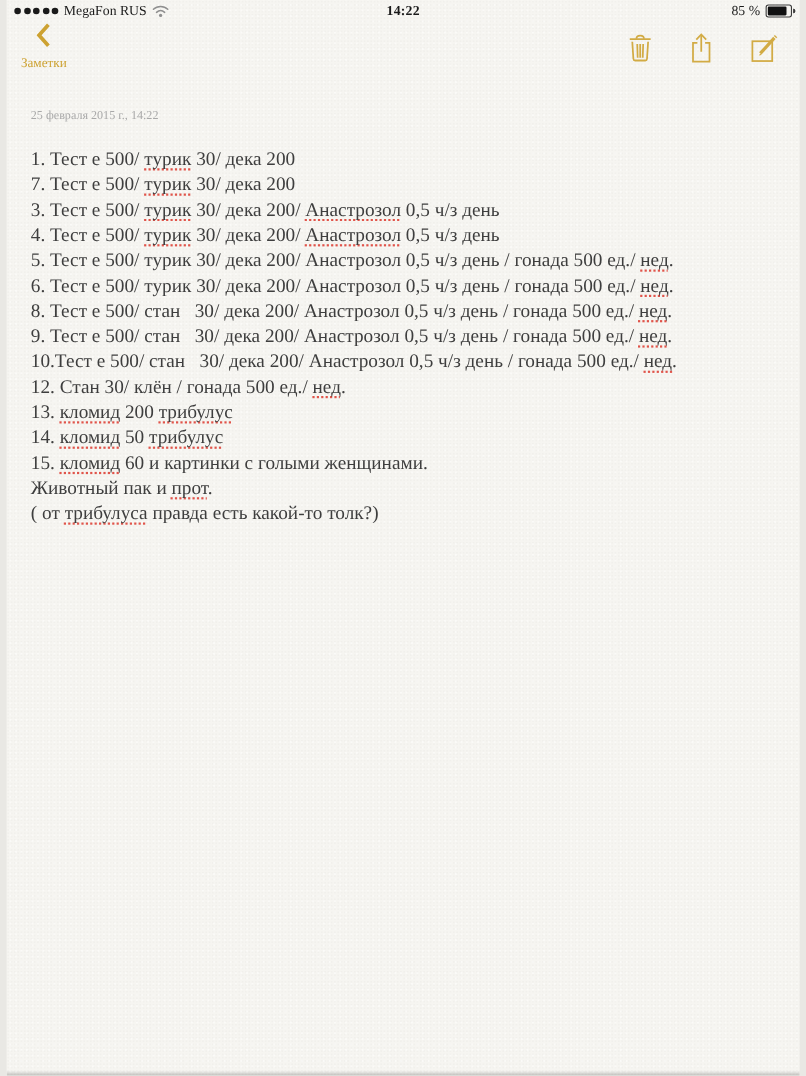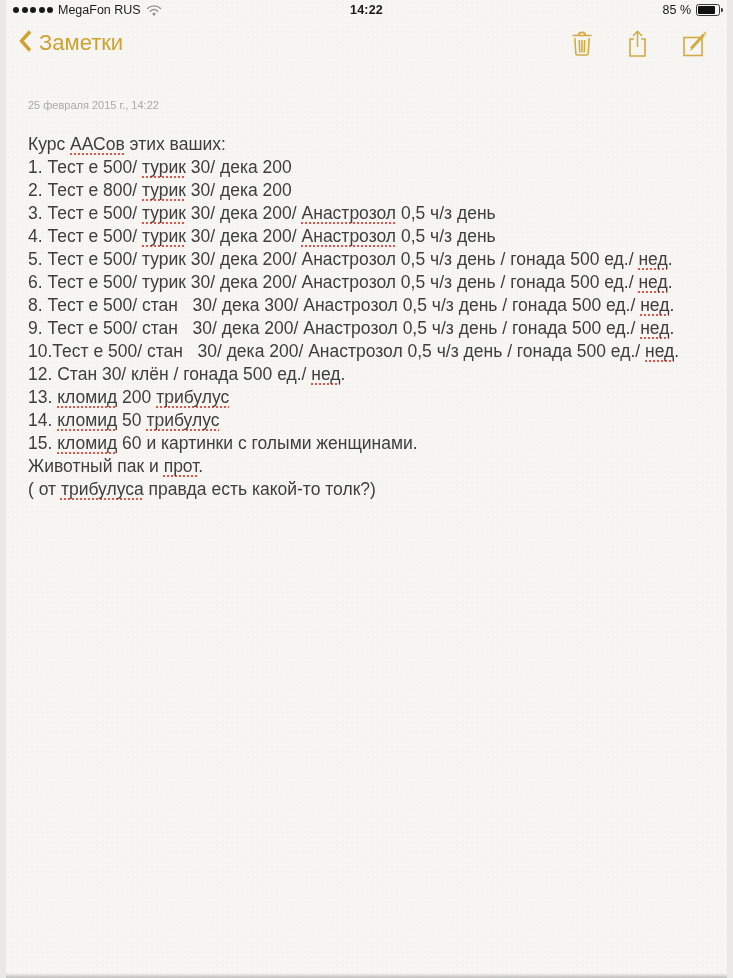--- a/index.html
+++ b/index.html
@@ -7,40 +7,40 @@
     --text:#3e3e3e; --paper:#f6f5f1; --date_text:#a9a9a9; --status_text:#1a1a1a;
   }
   html,body{margin:0;padding:0;background:#e9e8e4;}
   .screen{
     position:relative;width:721px;height:978px;margin:0 auto;overflow:hidden;
     background-color:var(--paper);
     background-image:
       radial-gradient(rgba(0,0,0,0.018) 1px, transparent 1px),
       radial-gradient(rgba(255,255,255,0.5) 1px, transparent 1px);
     background-size:3px 3px,5px 5px;background-position:0 0,1px 2px;
-    font-family:Liberation Sans, sans-serif;
+    font-family:Liberation Serif, serif;
   }
   .screen::after{content:"";position:absolute;left:0;right:0;bottom:0;height:5px;
     background:linear-gradient(to bottom, rgba(0,0,0,0), rgba(0,0,0,0.22));}
   
   .status-bar{position:absolute;top:0;left:0;right:0;height:20px;display:flex;
     align-items:center;padding:0 7px;font-size:12.5px;color:var(--status_text);}
   .sb-left{display:flex;align-items:center;gap:5px;}
   .dots{display:flex;gap:2.5px;align-items:center;}
   .dot{width:6px;height:6px;border-radius:50%;background:var(--status_text);display:inline-block;}
   .sb-time{position:absolute;left:50%;transform:translateX(-50%);font-weight:700;letter-spacing:.2px;}
   .sb-right{margin-left:auto;display:flex;align-items:center;gap:5px;}
   .battery{position:relative;width:22px;height:10px;border:1px solid #3a3a3a;border-radius:2.5px;}
   .battery-fill{position:absolute;top:1px;left:1px;bottom:1px;background:#111;border-radius:1px;}
   .battery::after{content:"";position:absolute;right:-3.5px;top:2.5px;width:2px;height:4px;
     background:#3a3a3a;border-radius:0 1.5px 1.5px 0;}
   
   .nav-bar{position:absolute;top:20px;left:0;right:0;height:46px;display:flex;align-items:center;}
-  .back-button{display:flex;align-items:flex-start;gap:7px;margin-left:13px;color:var(--accent);
-    font-size:22px;cursor:pointer;}
+  .back-button{display:flex;align-items:center;gap:7px;margin-left:13px;color:var(--accent);
+    font-size:12px;cursor:pointer;flex-direction:column;}
   .nav-actions{margin-left:auto;margin-right:20px;display:flex;align-items:center;gap:32px;}
   .nav-actions .icon-btn{display:flex;align-items:center;justify-content:center;cursor:pointer;}
   
   .note-date{position:absolute;top:99px;left:22px;font-size:11px;color:var(--date_text);}
   .note-body{position:absolute;top:133px;left:22px;right:16px;}
   .note-line{font-size:17.5px;line-height:23px;color:var(--text);white-space:pre-wrap;}
   .misspell{text-decoration:underline dotted var(--misspell);
     text-decoration-thickness:2px;text-underline-offset:3px;text-decoration-skip-ink:none;}
   svg{display:block;}
 </style>
@@ -124,28 +124,27 @@
             <path d="M10.2 19.6 L8.8 21.4 L11.4 20.9 Z" fill="var(--accent_icon)"></path>
           </svg>
         </span>
       </span>
     </div>
   </div>
 
   <div>
     <div class="note-date">25 февраля 2015 г., 14:22</div>
     <div class="note-body">
-        <div class="note-line"><span>Курс </span><span class="misspell">ААСов</span><span> этих ваших:</span></div>
         <div class="note-line"><span>1. Тест е 500/ </span><span class="misspell">турик</span><span> 30/ дека 200</span></div>
-        <div class="note-line"><span>2. Тест е 800/ </span><span class="misspell">турик</span><span> 30/ дека 200</span></div>
+        <div class="note-line"><span>7. Тест е 500/ </span><span class="misspell">турик</span><span> 30/ дека 200</span></div>
         <div class="note-line"><span>3. Тест е 500/ </span><span class="misspell">турик</span><span> 30/ дека 200/ </span><span class="misspell">Анастрозол</span><span> 0,5 ч/з день</span></div>
         <div class="note-line"><span>4. Тест е 500/ </span><span class="misspell">турик</span><span> 30/ дека 200/ </span><span class="misspell">Анастрозол</span><span> 0,5 ч/з день</span></div>
         <div class="note-line"><span>5. Тест е 500/ турик 30/ дека 200/ Анастрозол 0,5 ч/з день / гонада 500 ед./ </span><span class="misspell">нед</span><span>.</span></div>
         <div class="note-line"><span>6. Тест е 500/ турик 30/ дека 200/ Анастрозол 0,5 ч/з день / гонада 500 ед./ </span><span class="misspell">нед</span><span>.</span></div>
-        <div class="note-line"><span>8. Тест е 500/ стан   30/ дека 300/ Анастрозол 0,5 ч/з день / гонада 500 ед./ </span><span class="misspell">нед</span><span>.</span></div>
+        <div class="note-line"><span>8. Тест е 500/ стан   30/ дека 200/ Анастрозол 0,5 ч/з день / гонада 500 ед./ </span><span class="misspell">нед</span><span>.</span></div>
         <div class="note-line"><span>9. Тест е 500/ стан   30/ дека 200/ Анастрозол 0,5 ч/з день / гонада 500 ед./ </span><span class="misspell">нед</span><span>.</span></div>
         <div class="note-line"><span>10.Тест е 500/ стан   30/ дека 200/ Анастрозол 0,5 ч/з день / гонада 500 ед./ </span><span class="misspell">нед</span><span>.</span></div>
         <div class="note-line"><span>12. Стан 30/ клён / гонада 500 ед./ </span><span class="misspell">нед</span><span>.</span></div>
         <div class="note-line"><span>13. </span><span class="misspell">кломид</span><span> 200 </span><span class="misspell">трибулус</span></div>
         <div class="note-line"><span>14. </span><span class="misspell">кломид</span><span> 50 </span><span class="misspell">трибулус</span></div>
         <div class="note-line"><span>15. </span><span class="misspell">кломид</span><span> 60 и картинки с голыми женщинами.</span></div>
         <div class="note-line"><span>Животный пак и </span><span class="misspell">прот</span><span>.</span></div>
         <div class="note-line"><span>( от </span><span class="misspell">трибулуса</span><span> правда есть какой-то толк?)</span></div>
       </div>
   </div>

